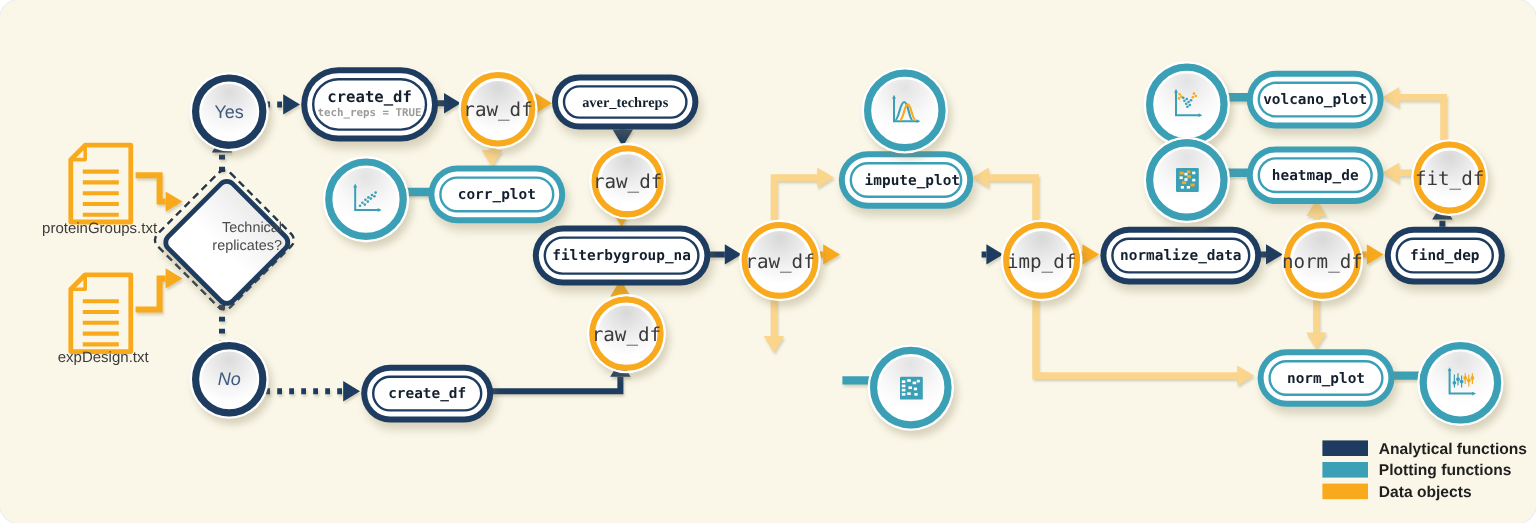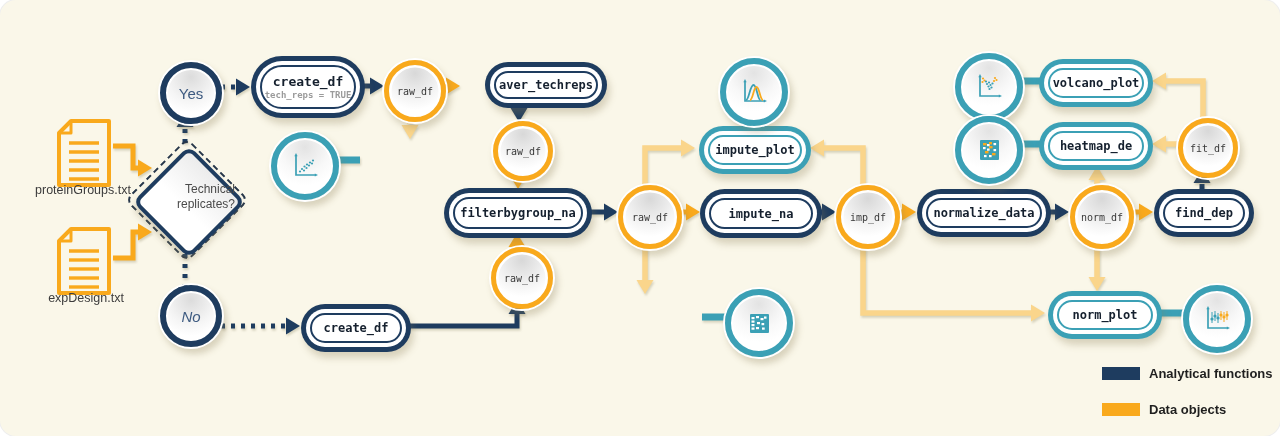--- a/index.html
+++ b/index.html
@@ -12,21 +12,21 @@
         font-family:"DejaVu Sans Mono",monospace;font-weight:bold;font-size:12px;color:#15202E;}
   .pill.navy{border:2.5px solid #1E3C5F;box-shadow:0 0 0 4px #fff,0 0 0 9px #1E3C5F,3px 6px 7px 9px rgba(140,125,85,.30);}
   .pill.teal{border:2.5px solid #3BA0B5;box-shadow:0 0 0 4px #fff,0 0 0 9px #3BA0B5,3px 6px 7px 9px rgba(140,125,85,.30);}
   .pill .sub{font-size:9px;font-weight:bold;color:#9B9B9B;margin-top:1px;}
 
   
   .dcircle{position:absolute;border-radius:50%;border:5px solid #F9A91C;
            background:radial-gradient(circle at 50% 16%,#D8D8D8 0%,#F3F3F3 48%,#FFFFFF 72%);
            box-shadow:inset 0 0 0 2.5px #fff,0 0 0 2px #fff,3px 5px 6px 2px rgba(140,125,85,.30);
            display:flex;align-items:center;justify-content:center;
-           font-family:"DejaVu Sans Mono",monospace;font-size:10px;color:#3A3A3A;}
+           font-family:"DejaVu Sans Mono",monospace;font-size:16px;color:#3A3A3A;}
   .dcircle span{white-space:nowrap;}
 
   
   .yncircle{position:absolute;border-radius:50%;border:6px solid #1E3C5F;
             background:radial-gradient(circle at 50% 18%,#DCDCDC 0%,#F5F5F5 50%,#FFFFFF 75%);
             box-shadow:inset 0 0 0 2px #fff,0 0 0 2px #fff,3px 5px 6px 2px rgba(140,125,85,.30);
             display:flex;align-items:center;justify-content:center;
             font-size:15px;color:#3D5A80;}
 
   
@@ -180,40 +180,40 @@
     <span>Yes</span>
   </div>
   <div class="yncircle" style="left:160px;top:285px;width:50px;height:50px;font-style:italic;">
     <span>No</span>
   </div>
 
   <div class="pill navy" style="left:260px;top:65px;width:92px;height:40px;font-size:13px;">
     <span>create_df</span>
     <span class="sub">tech_reps = TRUE</span>
   </div>
-  <div class="pill navy" style="left:494px;top:71px;width:100px;height:24px;">
+  <div class="pill navy" style="left:469px;top:71px;width:100px;height:24px;font-family:Liberation Serif, serif;">
     <span>aver_techreps</span>
   </div>
   <div class="pill navy" style="left:453px;top:197px;width:126px;height:28px;">
     <span>filterbygroup_na</span>
   </div>
   <div class="pill navy" style="left:310px;top:313px;width:88px;height:26px;">
     <span>create_df</span>
   </div>
-  <div class="pill navy" style="left:709px;top:198px;width:100px;height:27px;">
-    <span>impute_na</span>
-  </div>
   <div class="pill navy" style="left:926px;top:198px;width:112px;height:26px;">
     <span>normalize_data</span>
   </div>
   <div class="pill navy" style="left:1163px;top:198px;width:78px;height:26px;text-align:center;">
     <span>find_dep</span>
   </div>
 
-  <div class="pill teal" style="left:708px;top:135px;width:90px;height:26px;">
+  <div class="pill teal" style="left:366px;top:147px;width:92px;height:26px;">
+    <span>corr_plot</span>
+  </div>
+  <div class="pill teal" style="left:708px;top:135px;width:90px;height:26px;align-items:flex-end;">
     <span>impute_plot</span>
   </div>
   <div class="pill teal" style="left:1048px;top:68px;width:92px;height:26px;">
     <span>volcano_plot</span>
   </div>
   <div class="pill teal" style="left:1048px;top:131px;width:92px;height:26px;">
     <span>heatmap_de</span>
   </div>
   <div class="pill teal" style="left:1057px;top:300px;width:92px;height:26px;">
     <span>norm_plot</span>
@@ -358,18 +358,22 @@
           <circle cx="23" cy="14" r="1.6"></circle>
           <circle cx="26" cy="12" r="1.6"></circle>
         </g>
     </svg>
   </div>
 
   <div class="legendrow" style="left:1102px;top:365px;">
     <div class="sw sw-analytical" style="background: rgb(30, 60, 95);"></div>
     <div class="lab">Analytical functions</div>
   </div>
+  <div class="legendrow" style="left:1102px;top:383px;">
+    <div class="sw sw-plotting" style="background: rgb(59, 160, 181);"></div>
+    <div class="lab">Plotting functions</div>
+  </div>
   <div class="legendrow" style="left:1102px;top:401px;">
     <div class="sw sw-data" style="background: rgb(249, 169, 28);"></div>
     <div class="lab">Data objects</div>
   </div>
 
 </div>
 
 </body></html>

